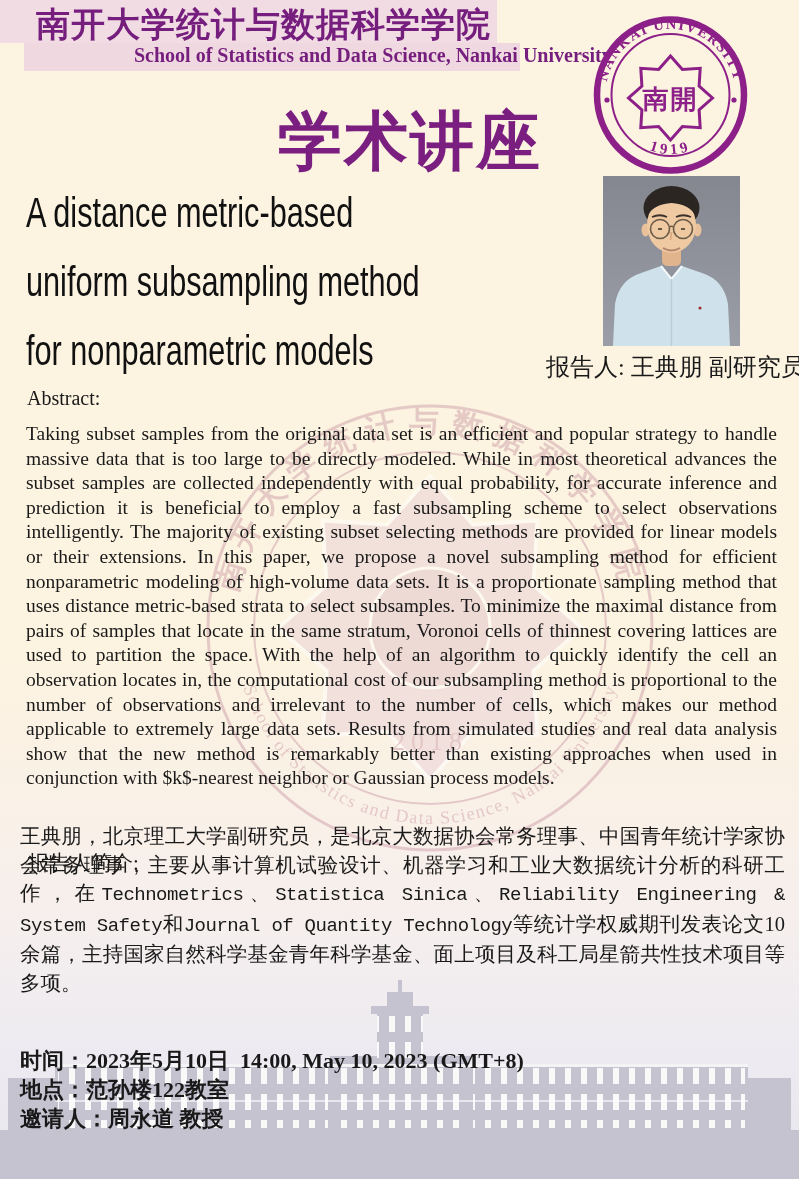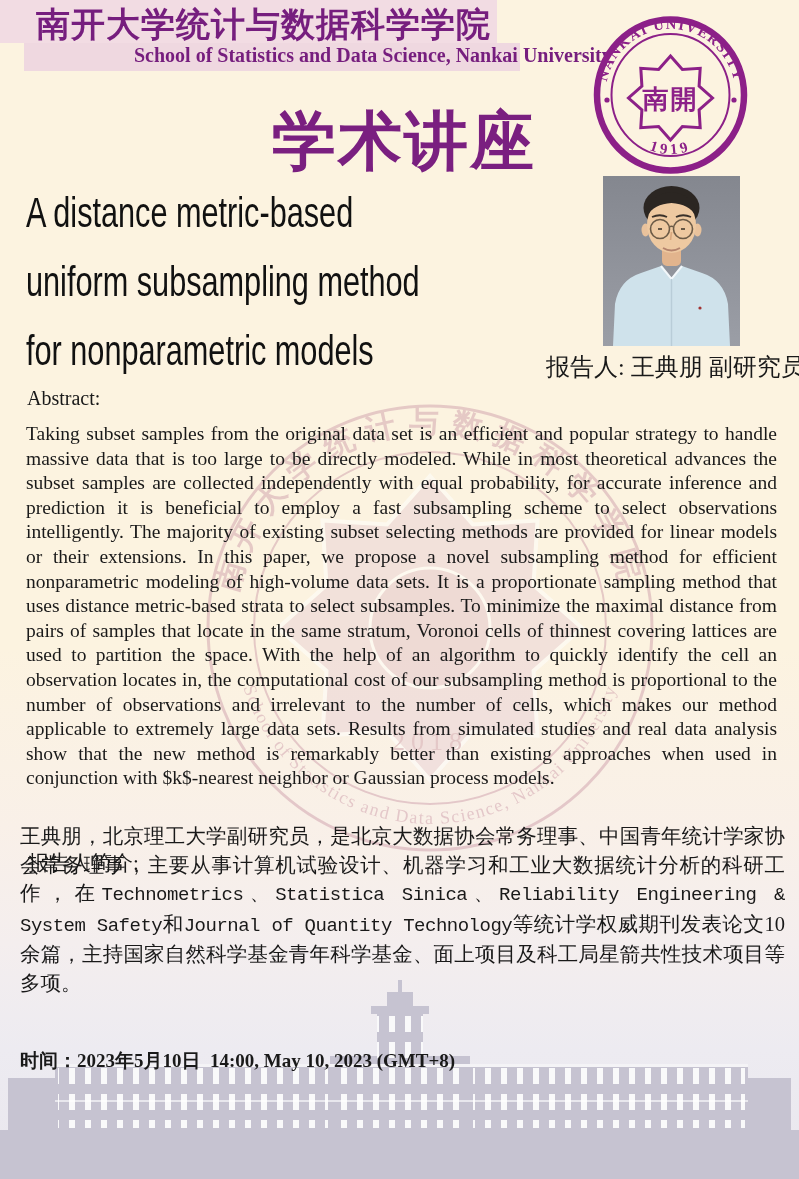--- a/index.html
+++ b/index.html
@@ -7,21 +7,21 @@
     position:relative; width:799px; height:1179px; overflow:hidden;
     background:linear-gradient(180deg,#fcf3e0 0%,#fcf3e0 55%,#f9f0e8 70%,#f4eeee 80%,#edebf1 89%,#e9e7ee 100%);
     font-family:"Liberation Serif", serif; color:#191919;
   }
   .abs{position:absolute;}
   
   .band1{left:0;top:0;width:497px;height:43px;background:#f2dce3;z-index:1;}
   .band2{left:24px;top:43px;width:496px;height:28px;background:#efd8e0;z-index:1;}
   .school-cn{left:36px;top:2px;font-size:34px;font-weight:bold;color:#761e7e;letter-spacing:1px;z-index:2;white-space:nowrap;}
   .school-en{left:134px;top:44px;font-size:20px;font-weight:bold;color:#761e7e;z-index:2;white-space:nowrap;}
-  .event-type{left:272px;top:98px;font-size:64px;font-weight:bold;color:#7a1f80;z-index:2;letter-spacing:2px;white-space:nowrap;}
+  .event-type{left:278px;top:98px;font-size:64px;font-weight:bold;color:#7a1f80;z-index:2;letter-spacing:2px;white-space:nowrap;}
   
   .logo{left:592px;top:16px;width:157px;height:158px;z-index:2;}
   
   .talk-title{
     left:26px;top:178px;width:560px;z-index:2;
     font-family:"Liberation Sans", sans-serif;font-size:42px;line-height:69px;color:#111;
     white-space:pre-line;transform:scaleX(0.73);transform-origin:left top;letter-spacing:0;
   }
   
   .photo{left:603px;top:176px;width:137px;height:170px;z-index:2;}
@@ -29,21 +29,21 @@
   
   .abstract-label{left:27px;top:387px;font-size:20px;z-index:2;}
   .abstract-body{left:26px;top:414px;width:751px;font-size:19.5px;line-height:24.6px;text-align:justify;z-index:2;margin-top:8px;}
   
   .seal{left:200px;top:398px;width:460px;height:460px;opacity:0.5;z-index:0;}
   
   .bio-heading{left:28px;top:849px;font-size:21px;z-index:2;font-family:Liberation Serif, serif;}
   .bio-body{left:20px;top:822px;width:765px;font-size:20.5px;line-height:28.5px;text-align:justify;z-index:2;}
   .bio-body .mono{font-family:"Liberation Mono", monospace;font-size:19px;letter-spacing:-0.5px;}
   
-  .details{left:20px;top:1046px;font-size:19px;font-weight:bold;line-height:29px;z-index:2;}
+  .details{left:20px;top:1046px;font-size:22px;font-weight:bold;line-height:29px;z-index:2;}
   .detail-line{white-space:pre-wrap;}
   
   .building{left:0;top:960px;width:799px;height:219px;z-index:0;}
   svg text{font-family:"Liberation Serif", serif;}
 </style>
 </head>
 <body>
 
 <div class="poster">
 
@@ -157,15 +157,17 @@
   <div class="abs speaker-line">报告人: 王典朋 副研究员</div>
 
   <div class="abs abstract-label">Abstract:</div>
   <div class="abs abstract-body">Taking subset samples from the original data set is an efficient and popular strategy to handle massive data that is too large to be directly modeled. While in most theoretical advances the subset samples are collected independently with equal probability, for accurate inference and prediction it is beneficial to employ a fast subsampling scheme to select observations intelligently. The majority of existing subset selecting methods are provided for linear models or their extensions. In this paper, we propose a novel subsampling method for efficient nonparametric modeling of high-volume data sets. It is a proportionate sampling method that uses distance metric-based strata to select subsamples. To minimize the maximal distance from pairs of samples that locate in the same stratum, Voronoi cells of thinnest covering lattices are used to partition the space. With the help of an algorithm to quickly identify the cell an observation locates in, the computational cost of our subsampling method is proportional to the number of observations and irrelevant to the number of cells, which makes our method applicable to extremely large data sets. Results from simulated studies and real data analysis show that the new method is remarkably better than existing approaches when used in conjunction with $k$-nearest neighbor or Gaussian process models.</div>
 
   <div class="abs bio-heading">报告人简介:</div>
   <div class="abs bio-body"><span>王典朋，北京理工大学副研究员，是北京大数据协会常务理事、中国青年统计学家协会常务理事，主要从事计算机试验设计、机器学习和工业大数据统计分析的科研工作，在</span><span class="mono">Technometrics、Statistica Sinica、Reliability Engineering &amp; System Safety</span><span>和</span><span class="mono">Journal of Quantity Technology</span><span>等统计学权威期刊发表论文10余篇，主持国家自然科学基金青年科学基金、面上项目及科工局星箭共性技术项目等多项。</span></div>
 
   <div class="abs details">
     <div class="detail-line"><span>时间：</span><span>2023年5月10日  14:00, May 10, 2023 (GMT+8)</span></div>
+    <div class="detail-line"><span>地点：</span><span>范孙楼122教室</span></div>
+    <div class="detail-line"><span>邀请人：</span><span>周永道 教授</span></div>
   </div>
 
 </div>
 
 </body></html>

